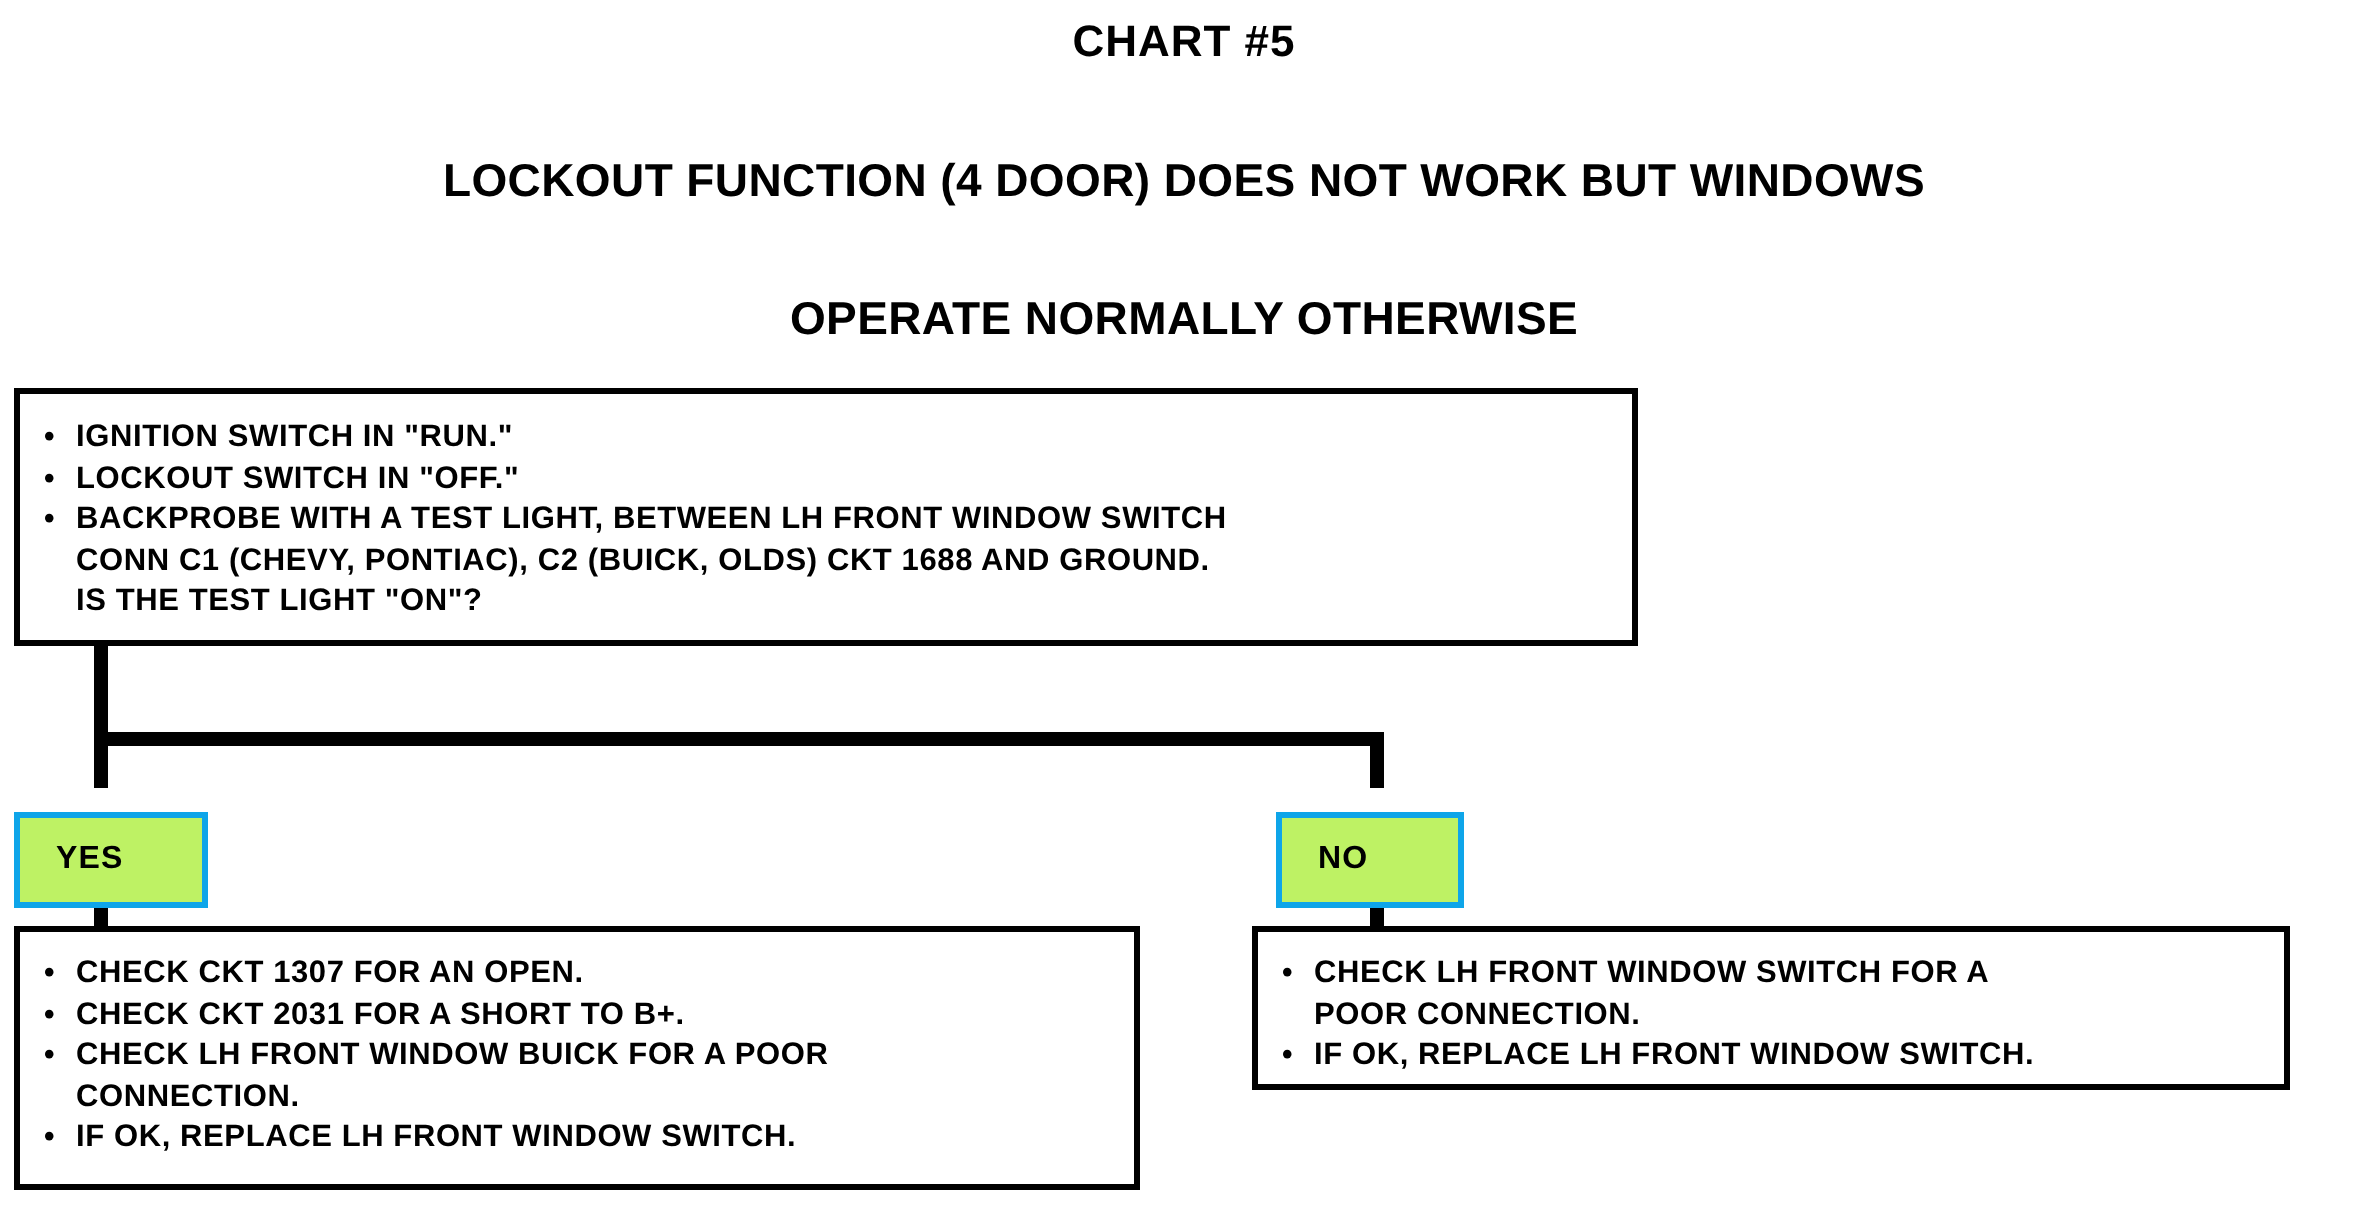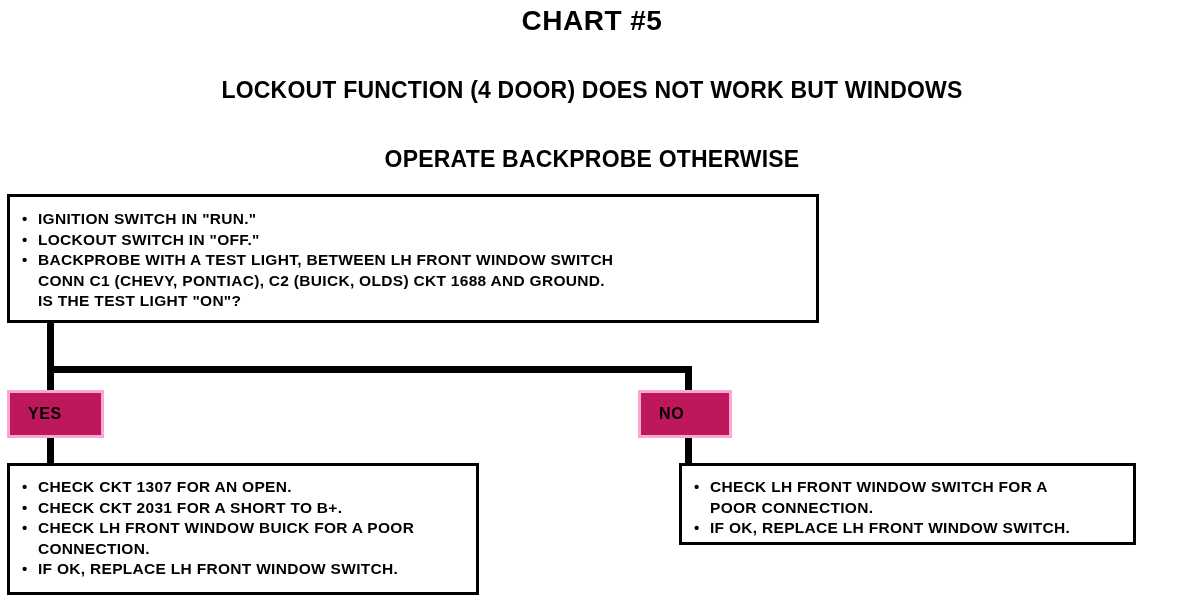--- a/index.html
+++ b/index.html
@@ -19,21 +19,21 @@
 
   
   #title-block {
     position: absolute;
     left: 0;
     top: 6px;
     width: 1184px;
     text-align: center;
   }
   #chart-number {
-    font-size: 28px;
+    font-size: 22px;
     font-weight: bold;
     letter-spacing: 0.5px;
     line-height: 30px;
     white-space: nowrap;
   }
   .title-line {
     font-size: 23px;
     font-weight: bold;
     letter-spacing: 0.2px;
     line-height: 29px;
@@ -78,25 +78,26 @@
     top: 194px;
     width: 812px;
     height: 129px;
     padding: 12px 10px 0 11px;
   }
 
   
   .branch-box {
     position: absolute;
     box-sizing: border-box;
-    border: 3px solid #f9a8d4;
-    background: #be185d;
+    border: 3px solid #0ea5e9;
+    background: #bef264;
     display: flex;
     align-items: center;
     z-index: 3;
+    margin-top: 16px;
   }
   .branch-label {
     font-size: 16px;
     font-weight: bold;
     letter-spacing: 0.6px;
     padding-left: 18px;
   }
   #yes-box {
     left: 7px;
     top: 390px;
@@ -108,28 +109,28 @@
     top: 390px;
     width: 94px;
     height: 48px;
     text-align: right;
   }
 
   
   #yes-result-box {
     left: 7px;
     top: 463px;
-    width: 472px;
+    width: 563px;
     height: 132px;
     padding: 11px 8px 0 11px;
   }
   #no-result-box {
-    left: 679px;
+    left: 626px;
     top: 463px;
-    width: 457px;
+    width: 519px;
     height: 82px;
     padding: 11px 8px 0 11px;
   }
 
   
   .connector {
     position: absolute;
     background: #000000;
     z-index: 1;
   }
@@ -169,21 +170,21 @@
     width: 7px;
     height: 32px;
   }
 </style>
 </head>
 <body>
 
 <div id="title-block">
   <div id="chart-number">CHART #5</div>
   <div class="title-line">LOCKOUT FUNCTION (4 DOOR) DOES NOT WORK BUT WINDOWS</div>
-  <div class="title-line">OPERATE BACKPROBE OTHERWISE</div>
+  <div class="title-line">OPERATE NORMALLY OTHERWISE</div>
 </div>
 
 <div class="flow-box" id="decision-box">
   <ul class="box-list">
     <li>IGNITION SWITCH IN "RUN."</li>
     <li>LOCKOUT SWITCH IN "OFF."</li>
     <li>BACKPROBE WITH A TEST LIGHT, BETWEEN LH FRONT WINDOW SWITCH
 CONN C1 (CHEVY, PONTIAC), C2 (BUICK, OLDS) CKT 1688 AND GROUND.
 IS THE TEST LIGHT "ON"?</li>
   </ul>

